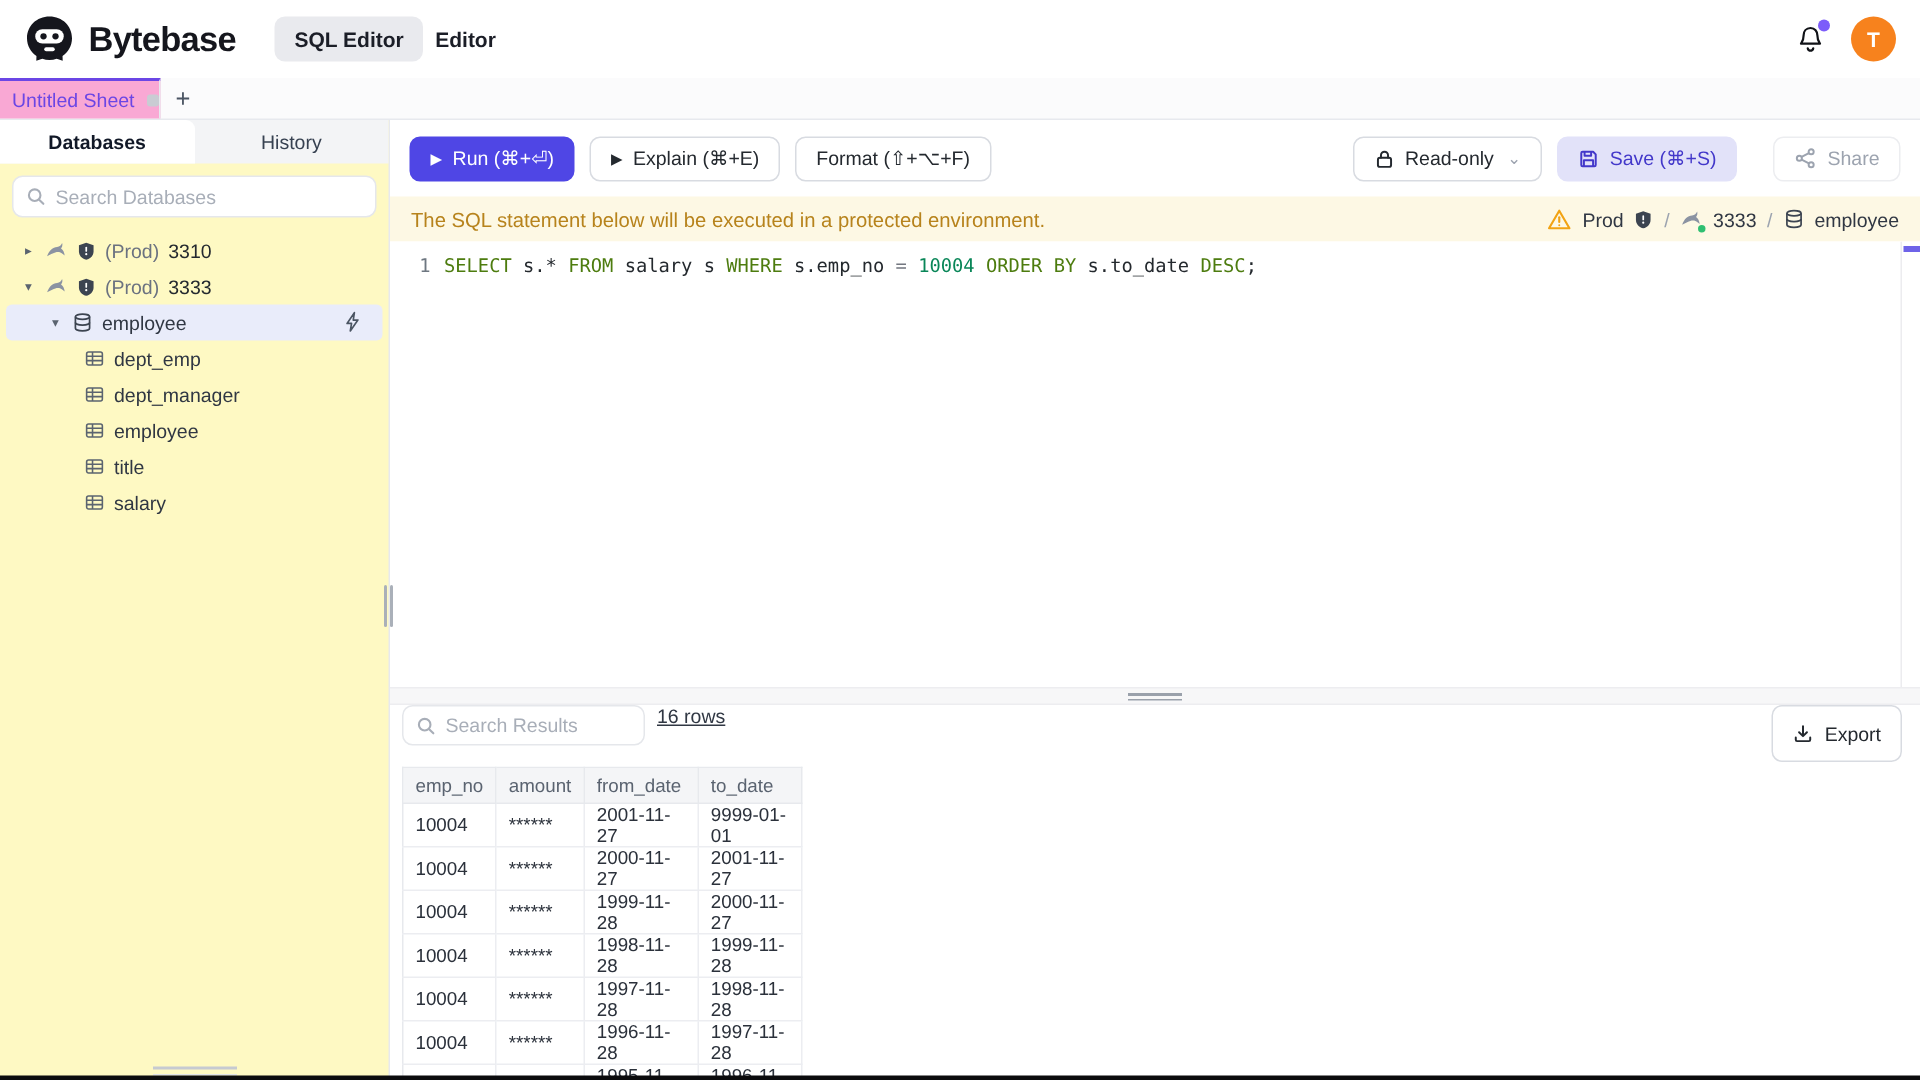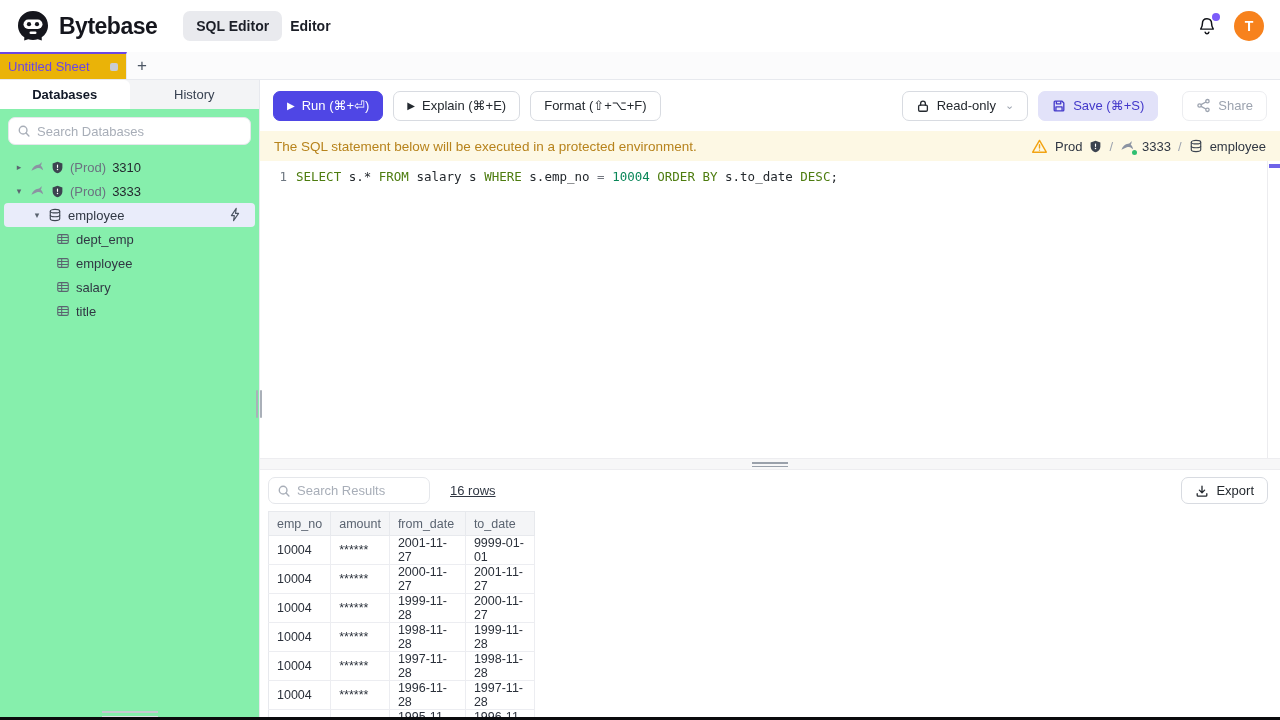--- a/index.html
+++ b/index.html
@@ -15,31 +15,31 @@
   .topnav-pill { background:#e9eaee; border-radius:7px; padding:7px 13px; font-size:14px; font-weight:600; color:#1b1e27; cursor:pointer; }
   .topnav-link { font-size:14px; font-weight:600; color:#1b1e27; cursor:pointer; }
   .topbar-right { margin-left:auto; display:flex; align-items:center; gap:16px; }
   .bell-wrap { position:relative; width:22px; height:22px; cursor:pointer; }
   .bell-dot { position:absolute; top:-2px; right:-2px; width:8px; height:8px; border-radius:50%; background:#7c5cfa; }
   .avatar { width:30px; height:30px; border-radius:50%; background:#f7821d; color:#fff; font-size:14px; font-weight:700;
     display:flex; align-items:center; justify-content:center; cursor:pointer; }
 
   
   .tabrow { height:28px; flex:0 0 28px; background:#fbfbfc; border-bottom:1px solid #e7e9ee; display:flex; align-items:stretch; }
-  .sheet-tab { width:127px; background:#eab308; border-top:2px solid #6b46e5; border-right:1px solid #e7e9ee;
+  .sheet-tab { width:107px; background:#f9a8d4; border-top:2px solid #6b46e5; border-right:1px solid #e7e9ee;
     display:flex; align-items:center; padding:0 8px; gap:8px; cursor:pointer; }
   .sheet-tab-label { font-size:13px; color:#6b46e5; white-space:nowrap; flex:1; }
   .sheet-dirty { width:8px; height:8px; border-radius:2px; background:#c9ccd3; flex:0 0 8px; }
   .add-tab { width:30px; display:flex; align-items:center; justify-content:center; font-size:17px; color:#4b5563; cursor:pointer; }
 
   
   .main { flex:1 1 auto; display:flex; min-height:0; }
 
   
-  .sidebar { width:260px; flex:0 0 260px; border-right:1px solid #e7e9ee; display:flex; flex-direction:column; position:relative; background:#86efac; }
+  .sidebar { width:260px; flex:0 0 260px; border-right:1px solid #e7e9ee; display:flex; flex-direction:column; position:relative; background:#fef9c3; }
   .side-tabs { height:29px; flex:0 0 29px; display:flex; background:#f3f4f6; }
   .side-tab { flex:1; display:flex; align-items:center; justify-content:center; font-size:13px; color:#374151; cursor:pointer; }
   .side-tab.active { background:#fff; border-radius:0 6px 0 0; font-weight:600; color:#111827; }
   .side-search { margin:8px; height:28px; border:1px solid #e5e7eb; border-radius:7px; display:flex; align-items:center; padding:0 8px; gap:6px; background:#fff; }
   .side-search input { border:none; outline:none; font-size:13px; color:#374151; width:100%; font-family:inherit; background:transparent; }
   .side-search input::placeholder { color:#a8aeb8; }
   .tree { flex:1; overflow:hidden; padding-top:2px; }
   .tree-row { height:24px; display:flex; align-items:center; gap:6px; font-size:13px; color:#303743; cursor:pointer; position:relative; }
   .tree-row.instance { padding-left:14px; }
   .tree-row.database { padding-left:28px; margin:0 4px; border-radius:4px; }
@@ -88,26 +88,26 @@
   .overview-ruler { position:absolute; top:0; right:0; bottom:0; width:13px; border-left:1px solid #ececef; cursor:pointer; }
   .ruler-mark { position:absolute; top:3px; left:1px; width:11px; height:4px; background:#6e63e8; }
 
   
   .h-divider { height:12px; flex:0 0 12px; background:#f7f7f8; border-top:1px solid #ededf0; border-bottom:1px solid #ededf0;
     display:flex; align-items:center; justify-content:center; cursor:row-resize; }
   .h-divider .grip { width:36px; border-top:2px solid #9aa1ab; border-bottom:1px solid #9aa1ab; height:5px; }
 
   
   .results { flex:0 0 250px; height:250px; background:#fff; display:flex; flex-direction:column; overflow:hidden; }
-  .results-bar { height:41px; flex:0 0 41px; display:flex; align-items:center; padding:0 12px 0 8px; gap:20px; }
+  .results-bar { height:41px; flex:0 0 41px; display:flex; padding:0 12px 0 8px; gap:8px; }
   .results-search { width:162px; height:27px; border:1px solid #e5e7eb; border-radius:7px; display:flex; align-items:center; padding:0 8px; gap:6px; }
   .results-search input { border:none; outline:none; font-size:13px; width:100%; font-family:inherit; color:#374151; background:transparent; }
   .results-search input::placeholder { color:#a8aeb8; }
   .row-count { font-size:13px; color:#303743;text-decoration:underline; }
-  .btn-export { margin-left:auto; height:27px; }
+  .btn-export { margin-left:auto; height:38px; }
 
   .grid-wrap { flex:1; overflow:hidden; padding-left:8px; }
   table.grid { border-collapse:collapse; font-size:12.5px; table-layout:fixed; }
   table.grid th { background:#f4f5f7; color:#5a6370; font-weight:400; text-align:left; height:24px; padding:0 8px;
     border:1px solid #e7e9ed; }
   table.grid td { height:23.2px; padding:0 8px; border:1px solid #ecedf1; color:#2b313b; background:#fff; }
   table.grid tr td:first-child, table.grid tr th:first-child { border-left:1px solid #e7e9ed; }
 
   .bottom-bar { position:absolute; left:0; right:0; bottom:0; height:3px; background:#0b0b0d; z-index:20; }
 
@@ -233,39 +233,48 @@
     </span>
     <span>dept_emp</span>
   </div>
           <div class="tree-row table">
     <span class="tree-ic">
       <svg width="14" height="14" viewBox="0 0 16 16" fill="none" stroke="#5b6470" stroke-width="1.2">
         <rect x="2" y="3" width="12" height="10" rx="1.5"></rect>
         <path d="M2 6.3h12M2 9.6h12M6.5 3v10"></path>
       </svg>
     </span>
-    <span>employee</span>
+    <span>dept_manager</span>
   </div>
           <div class="tree-row table">
     <span class="tree-ic">
       <svg width="14" height="14" viewBox="0 0 16 16" fill="none" stroke="#5b6470" stroke-width="1.2">
         <rect x="2" y="3" width="12" height="10" rx="1.5"></rect>
         <path d="M2 6.3h12M2 9.6h12M6.5 3v10"></path>
       </svg>
     </span>
-    <span>salary</span>
+    <span>employee</span>
   </div>
           <div class="tree-row table">
     <span class="tree-ic">
       <svg width="14" height="14" viewBox="0 0 16 16" fill="none" stroke="#5b6470" stroke-width="1.2">
         <rect x="2" y="3" width="12" height="10" rx="1.5"></rect>
         <path d="M2 6.3h12M2 9.6h12M6.5 3v10"></path>
       </svg>
     </span>
     <span>title</span>
+  </div>
+          <div class="tree-row table">
+    <span class="tree-ic">
+      <svg width="14" height="14" viewBox="0 0 16 16" fill="none" stroke="#5b6470" stroke-width="1.2">
+        <rect x="2" y="3" width="12" height="10" rx="1.5"></rect>
+        <path d="M2 6.3h12M2 9.6h12M6.5 3v10"></path>
+      </svg>
+    </span>
+    <span>salary</span>
   </div>
         </div>
       <div class="side-bottom-grip"></div>
       <div class="side-resize">
           <i></i>
           <i></i>
         </div>
     </aside>
 
     <section class="workarea">

